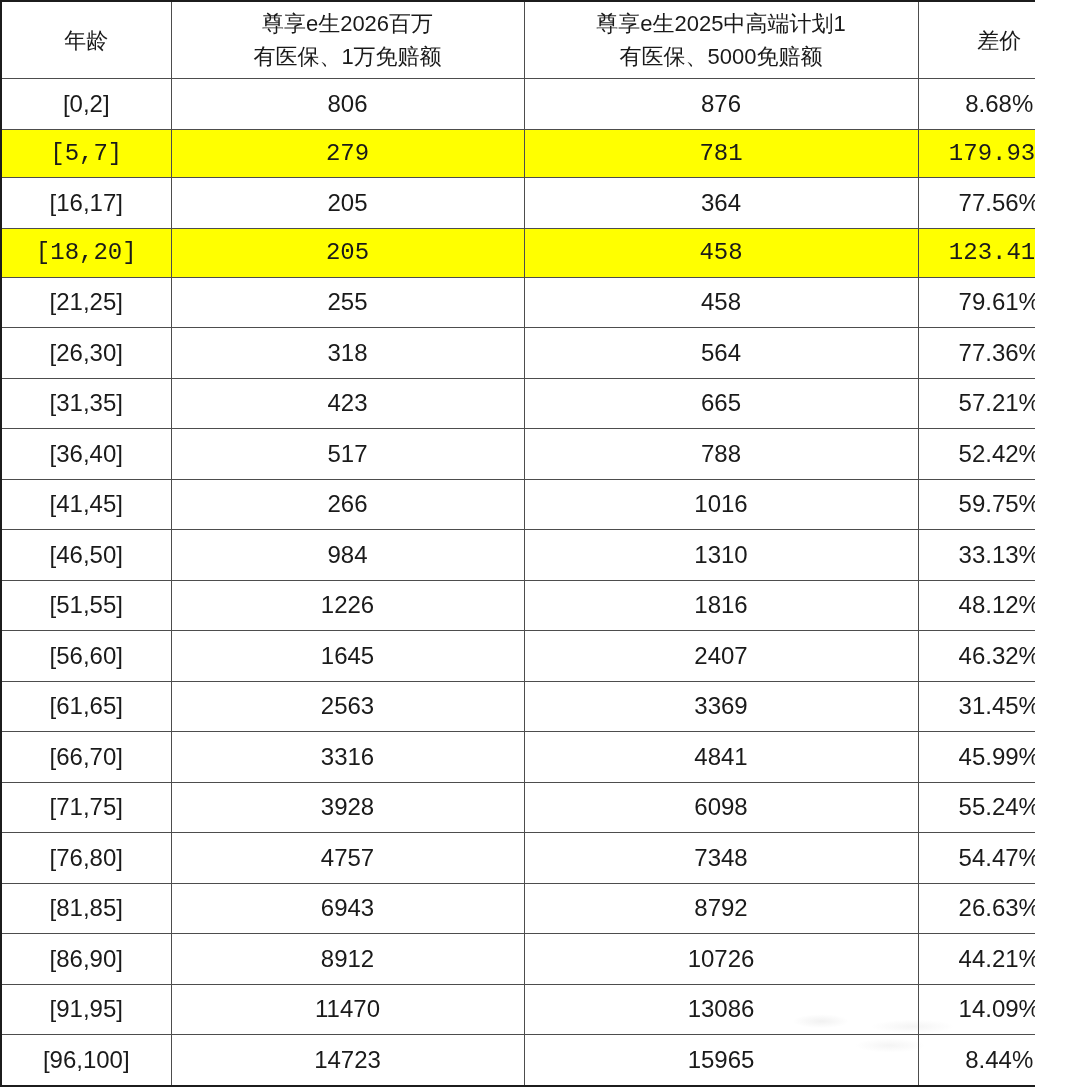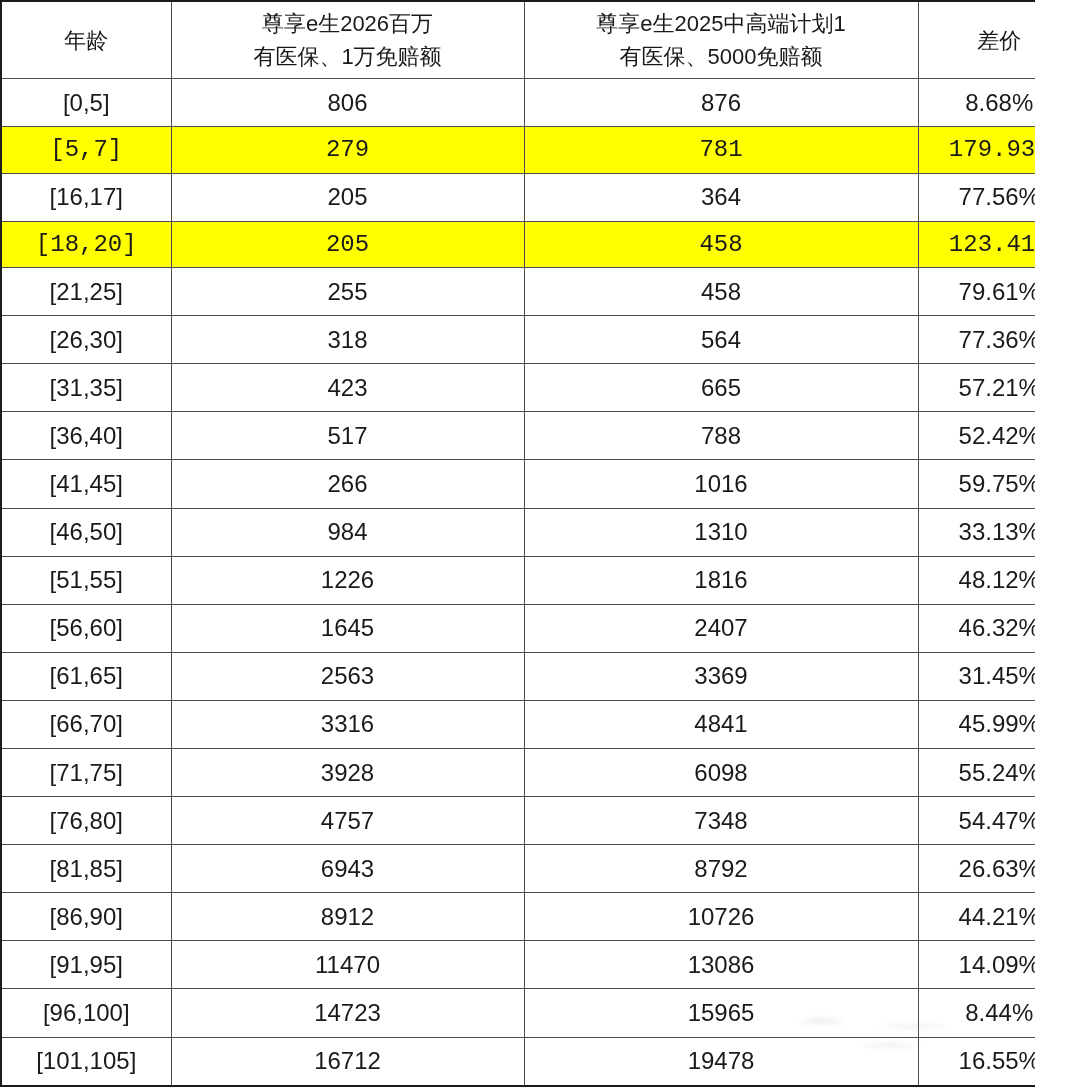--- a/index.html
+++ b/index.html
@@ -87,21 +87,21 @@
           <span class="hline">尊享e生2025中高端计划1</span>
           <span class="hline">有医保、5000免赔额</span>
         </th>
         <th>
           <span class="hline">差价</span>
         </th>
       </tr>
     </thead>
     <tbody id="rows">
         <tr>
-          <td>[0,5]</td>
+          <td>[0,2]</td>
           <td>806</td>
           <td>876</td>
           <td>8.68%</td>
         </tr>
         <tr class="hl">
           <td>[5,7]</td>
           <td>279</td>
           <td>781</td>
           <td>179.93%</td>
         </tr>
@@ -205,23 +205,17 @@
           <td>[91,95]</td>
           <td>11470</td>
           <td>13086</td>
           <td>14.09%</td>
         </tr>
         <tr>
           <td>[96,100]</td>
           <td>14723</td>
           <td>15965</td>
           <td>8.44%</td>
-        </tr>
-        <tr>
-          <td>[101,105]</td>
-          <td>16712</td>
-          <td>19478</td>
-          <td>16.55%</td>
         </tr>
       </tbody>
   </table>
   <div class="watermark"></div>
 </div>
 
 </body></html>

